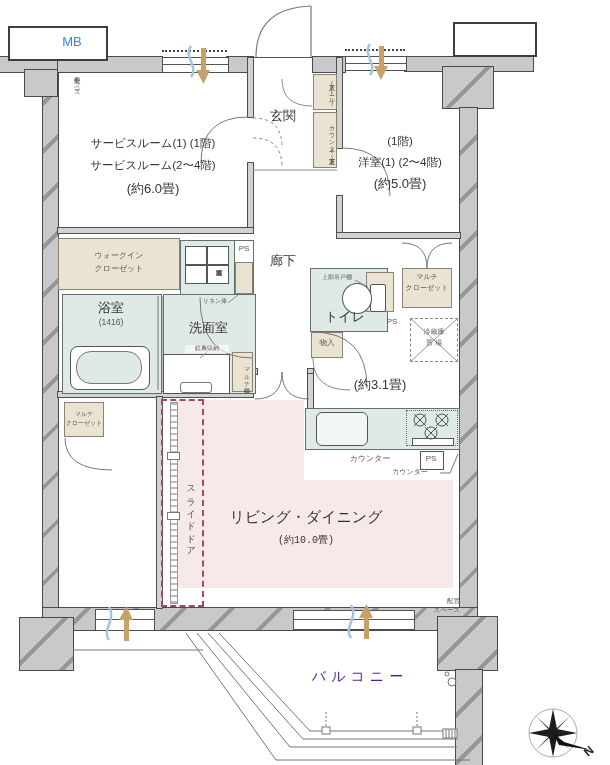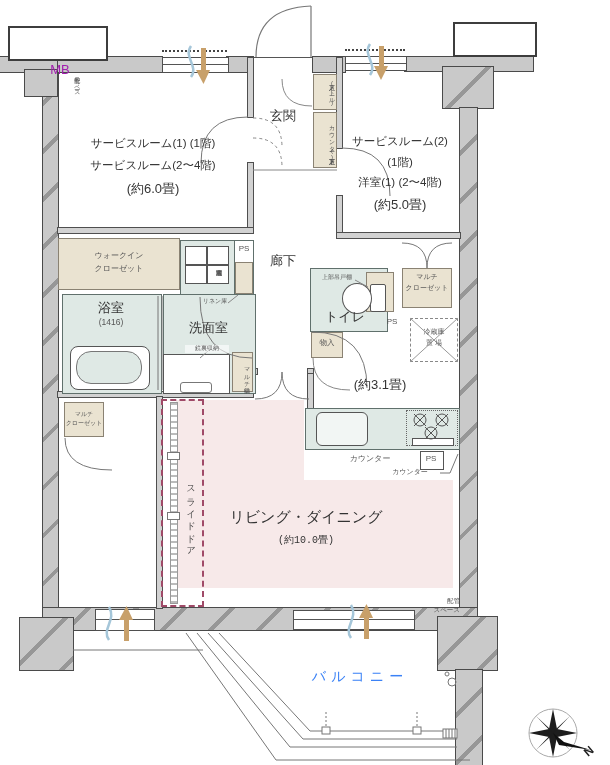--- a/index.html
+++ b/index.html
@@ -35,21 +35,21 @@
   <div class="wall" style="left:313px;top:57px;width:32px;height:15px;"></div>
   <div class="wall" style="left:405px;top:57px;width:128px;height:14px;"></div>
   <div class="wall hz" style="left:443px;top:67px;width:50px;height:41px;"></div>
   <div class="wall hz" style="left:460px;top:108px;width:17px;height:512px;"></div>
   <div class="wall hz" style="left:43px;top:608px;width:434px;height:22px;"></div>
   <div class="wall hz" style="left:20px;top:618px;width:53px;height:52px;"></div>
   <div class="wall hz" style="left:438px;top:617px;width:59px;height:53px;"></div>
   <div class="wall hz" style="left:456px;top:670px;width:26px;height:95px;"></div>
 
   <div class="abs" style="left:8px;top:26px;width:96px;height:31px;background:#fff;border:2px solid #3d3d3d;"></div>
-  <div class="lbl" style="left:12px;top:26px;width:96px;height:31px;line-height:31px;font-size:13px;color:#a21caf;margin-top:28px;">MB</div>
+  <div class="lbl" style="left:24px;top:26px;width:96px;height:31px;line-height:31px;font-size:13px;color:#3b82f6;">MB</div>
   <div class="abs" style="left:453px;top:22px;width:80px;height:31px;background:#fff;border:2px solid #3d3d3d;"></div>
 
   <div class="pwall" style="left:248px;top:58px;width:5px;height:59px;"></div>
   <div class="pwall" style="left:248px;top:163px;width:5px;height:67px;"></div>
   <div class="pwall" style="left:58px;top:228px;width:195px;height:5px;"></div>
   <div class="pwall" style="left:337px;top:58px;width:5px;height:90px;"></div>
   <div class="pwall" style="left:337px;top:196px;width:5px;height:41px;"></div>
   <div class="pwall" style="left:337px;top:233px;width:123px;height:5px;"></div>
   <div class="pwall" style="left:248px;top:294px;width:5px;height:8px;"></div>
   <div class="pwall" style="left:248px;top:356px;width:5px;height:41px;"></div>
@@ -235,21 +235,20 @@
     <div>サービスルーム(2〜4階)</div>
     <div style="font-size:13px;">(約6.0畳)</div>
   </div>
 
   <div class="lbl" style="left:253px;top:108px;width:60px;font-size:13px;">玄関</div>
 
   <div class="lbl vert tiny" style="left:315px;top:76px;width:20px;height:33px;line-height:1.1;color:#555;">下足入(トール)</div>
   <div class="lbl vert tiny" style="left:315px;top:114px;width:20px;height:53px;line-height:1.1;color:#555;">カウンター(上下下足入)</div>
 
   <div class="lbl" style="left:340px;top:131px;width:120px;font-size:11.5px;line-height:1.8;">
-    <div>サービスルーム(2)</div>
     <div>(1階)</div>
     <div>洋室(1) (2〜4階)</div>
     <div style="font-size:13px;">(約5.0畳)</div>
   </div>
 
   <div class="lbl" style="left:253px;top:253px;width:60px;font-size:13px;">廊下</div>
 
   <div class="lbl" style="left:58px;top:250px;width:122px;font-size:8px;line-height:1.6;color:#555;">
     <div>ウォークイン</div>
     <div>クローゼット</div>
@@ -301,15 +300,15 @@
     <div>クローゼット</div>
   </div>
 
   <div class="lbl vert" style="left:179px;top:466px;width:16px;height:100px;font-size:9px;line-height:1.1;letter-spacing:2px;color:#444;">スライドドア</div>
 
   <div class="lbl" style="left:416px;top:596px;width:44px;font-size:6.5px;line-height:1.4;color:#555;text-align:right;">
     <div>配管</div>
     <div>スペース</div>
   </div>
 
-  <div class="lbl" style="left:290px;top:668px;width:140px;font-size:14px;letter-spacing:5px;color:#3b82f6;">バルコニー</div>
+  <div class="lbl" style="left:290px;top:668px;width:140px;font-size:14px;letter-spacing:5px;color:#4c1d95;">バルコニー</div>
 
 </div>
 
 </body></html>

